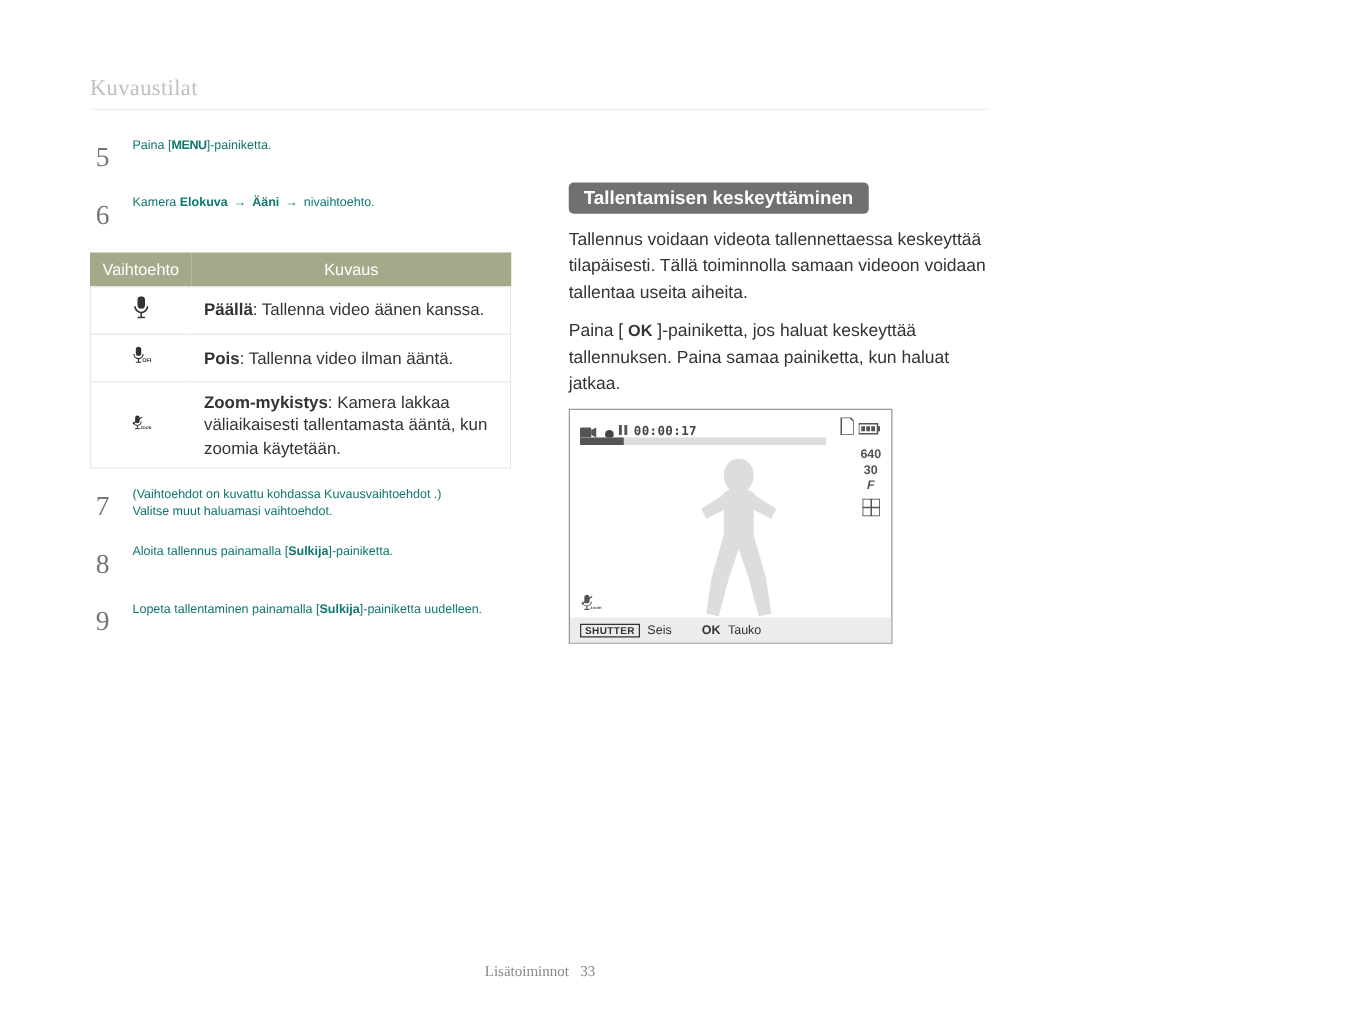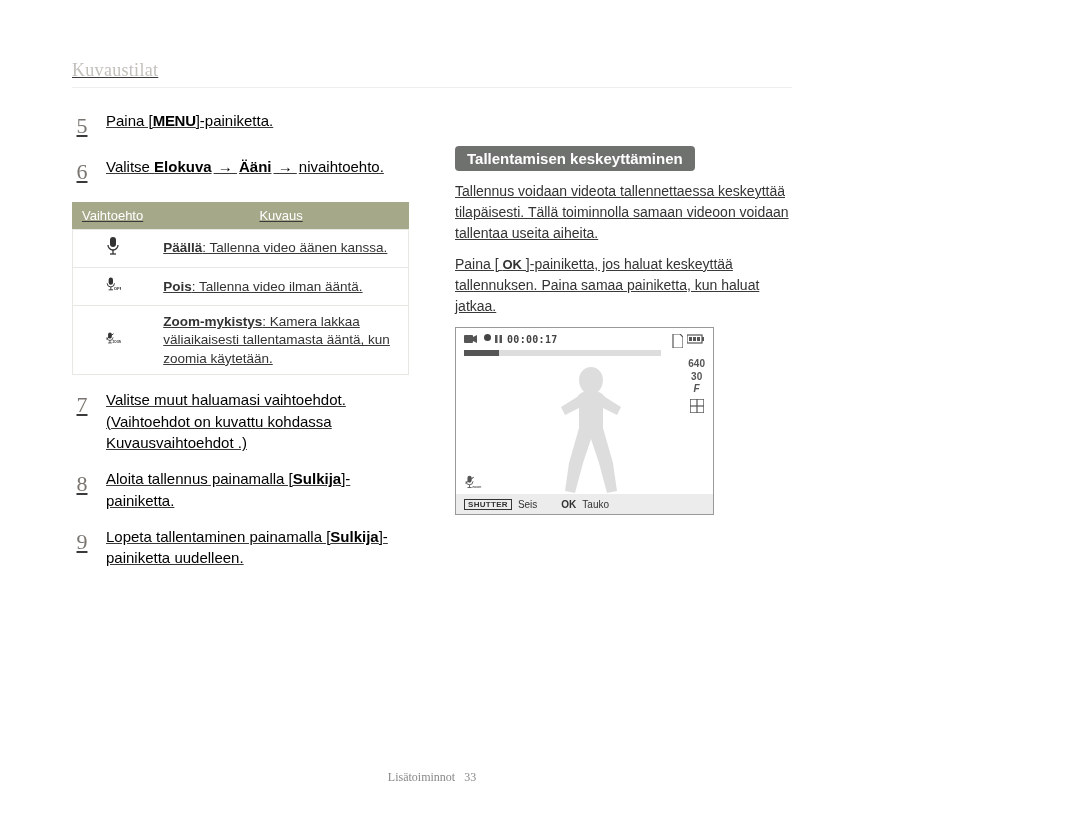--- a/index.html
+++ b/index.html
@@ -11,21 +11,20 @@
     width: 1080px;
     height: 815px;
     position: relative;
   }
   .page {
     width: 864px;
     height: 815px;
     box-sizing: border-box;
     padding: 60px 72px 40px 72px;
     position: relative;
-    text-decoration: underline;
   }
   .breadcrumb {
     font-size: 18px;
     color: #c3c0bb;
     font-family: "Times New Roman", serif;
     font-style: normal;
     letter-spacing: 0.3px;
     margin-bottom: 22px;
     border-bottom: 1px solid #eee;
     padding-bottom: 6px;
@@ -47,22 +46,22 @@
   }
   .step-num {
     font-family: "Times New Roman", serif;
     font-size: 22px;
     color: #7a7570;
     width: 20px;
     flex-shrink: 0;
     text-align: center;
   }
   .step-body {
-    font-size: 15px;
-    color: #000000;
+    font-size: 10px;
+    color: #0f766e;
   }
   .step-body b { font-weight: bold; }
   .menu-word {
     font-weight: bold;
     font-family: Arial, Helvetica, sans-serif;
     letter-spacing: -0.3px;
   }
   .arrow { padding: 0 2px; }
   
   table.options {
@@ -121,21 +120,21 @@
     width: 257px;
     height: 186px;
     background: #fff;
     position: relative;
     margin-top: 6px;
   }
   .status-bar {
     position: absolute;
     top: 6px; left: 8px; right: 8px;
     display: flex;
-    align-items: flex-start;
+    align-items: flex-end;
     font-size: 10px;
     color: #444;
     font-weight: bold;
   }
   .status-bar .rec-icon { margin-right: 6px; }
   .status-bar .rec-dot {
     width: 7px; height: 7px; border-radius: 50%;
     background:#444; display:inline-block; margin-right:4px; vertical-align:middle;
   }
   .status-bar .rec-pause {
@@ -235,21 +234,21 @@
       <div class="step">
         <div class="step-num">5</div>
         <div class="step-body">
           <span>Paina [</span><span class="menu-word">MENU</span><span>]-painiketta.</span>
         </div>
       </div>
 
       <div class="step">
         <div class="step-num">6</div>
         <div class="step-body">
-          <span>Valitse </span><b>Elokuva</b><span class="arrow"> → </span><b>Ääni</b><span class="arrow"> → </span><span> nivaihtoehto.</span>
+          <span>Kamera </span><b>Elokuva</b><span class="arrow"> → </span><b>Ääni</b><span class="arrow"> → </span><span> nivaihtoehto.</span>
         </div>
       </div>
 
       <table class="options">
         <thead>
           <tr>
             <th>Vaihtoehto</th>
             <th>Kuvaus</th>
           </tr>
         </thead>
@@ -301,22 +300,22 @@
             <td class="desc">
               <b>Zoom-mykistys</b><span>: Kamera lakkaa väliaikaisesti tallentamasta ääntä, kun zoomia käytetään.</span>
             </td>
           </tr>
         </tbody>
       </table>
 
       <div class="step">
         <div class="step-num">7</div>
         <div class="step-body">
+          <div>(Vaihtoehdot on kuvattu kohdassa  Kuvausvaihtoehdot .)</div>
           <div>Valitse muut haluamasi vaihtoehdot.</div>
-          <div>(Vaihtoehdot on kuvattu kohdassa  Kuvausvaihtoehdot .)</div>
         </div>
       </div>
 
       <div class="step">
         <div class="step-num">8</div>
         <div class="step-body">
           <span>Aloita tallennus painamalla [</span><b>Sulkija</b><span>]-painiketta.</span>
         </div>
       </div>
 

